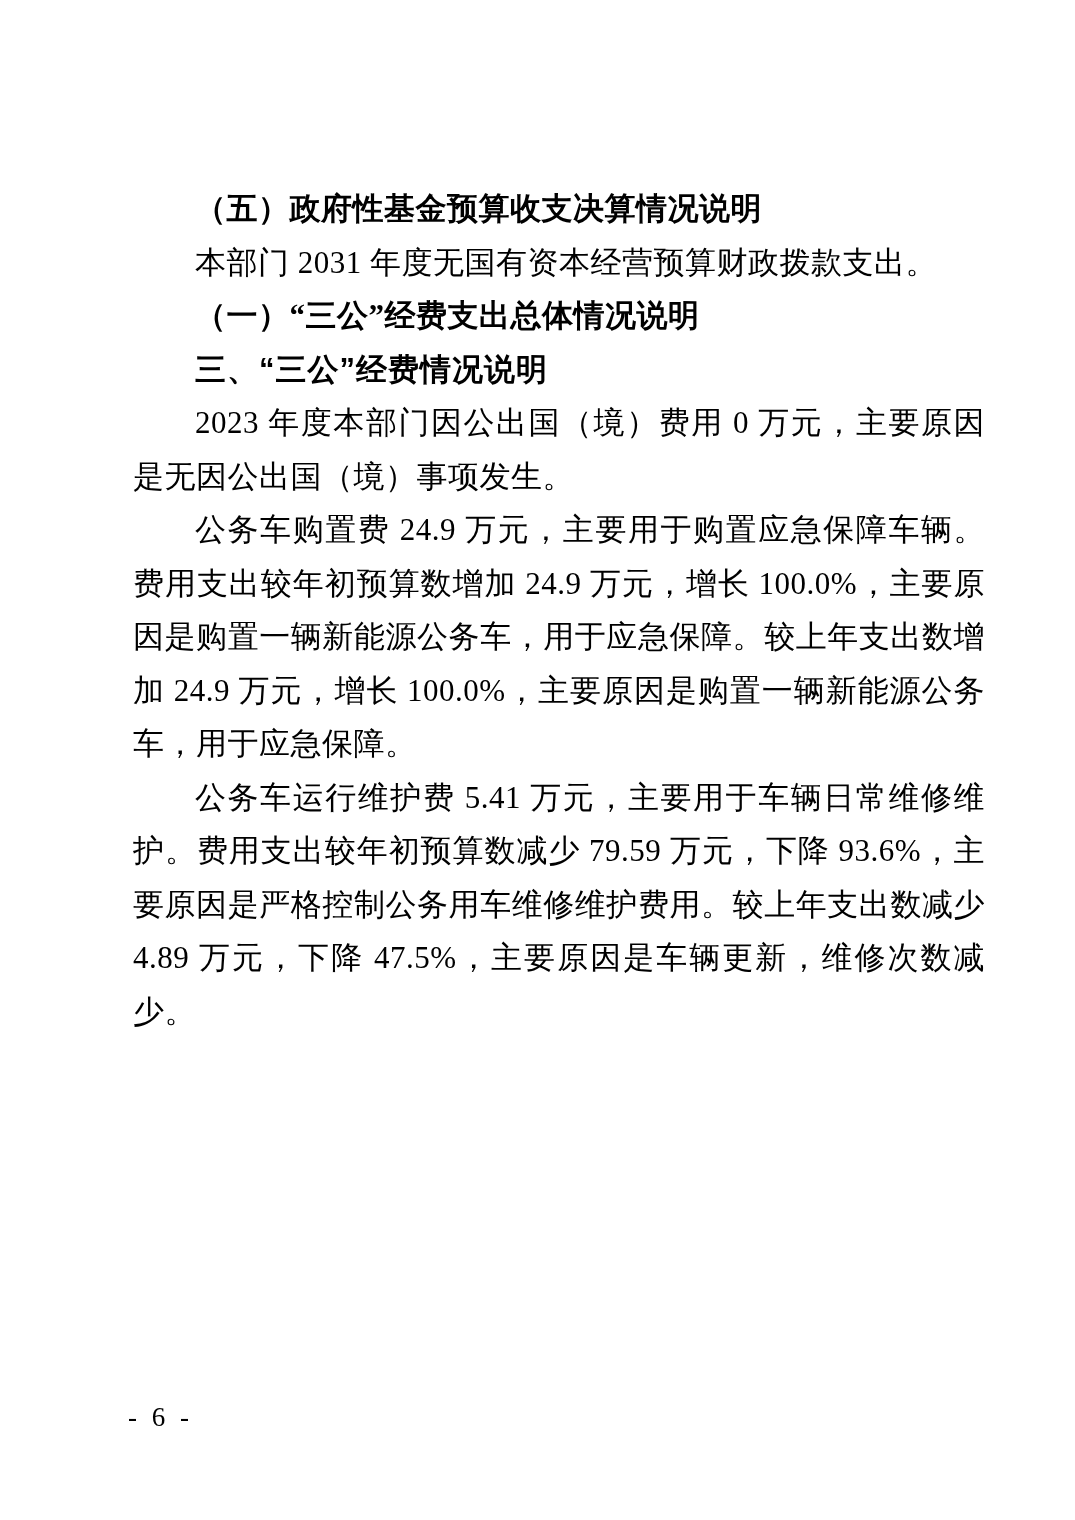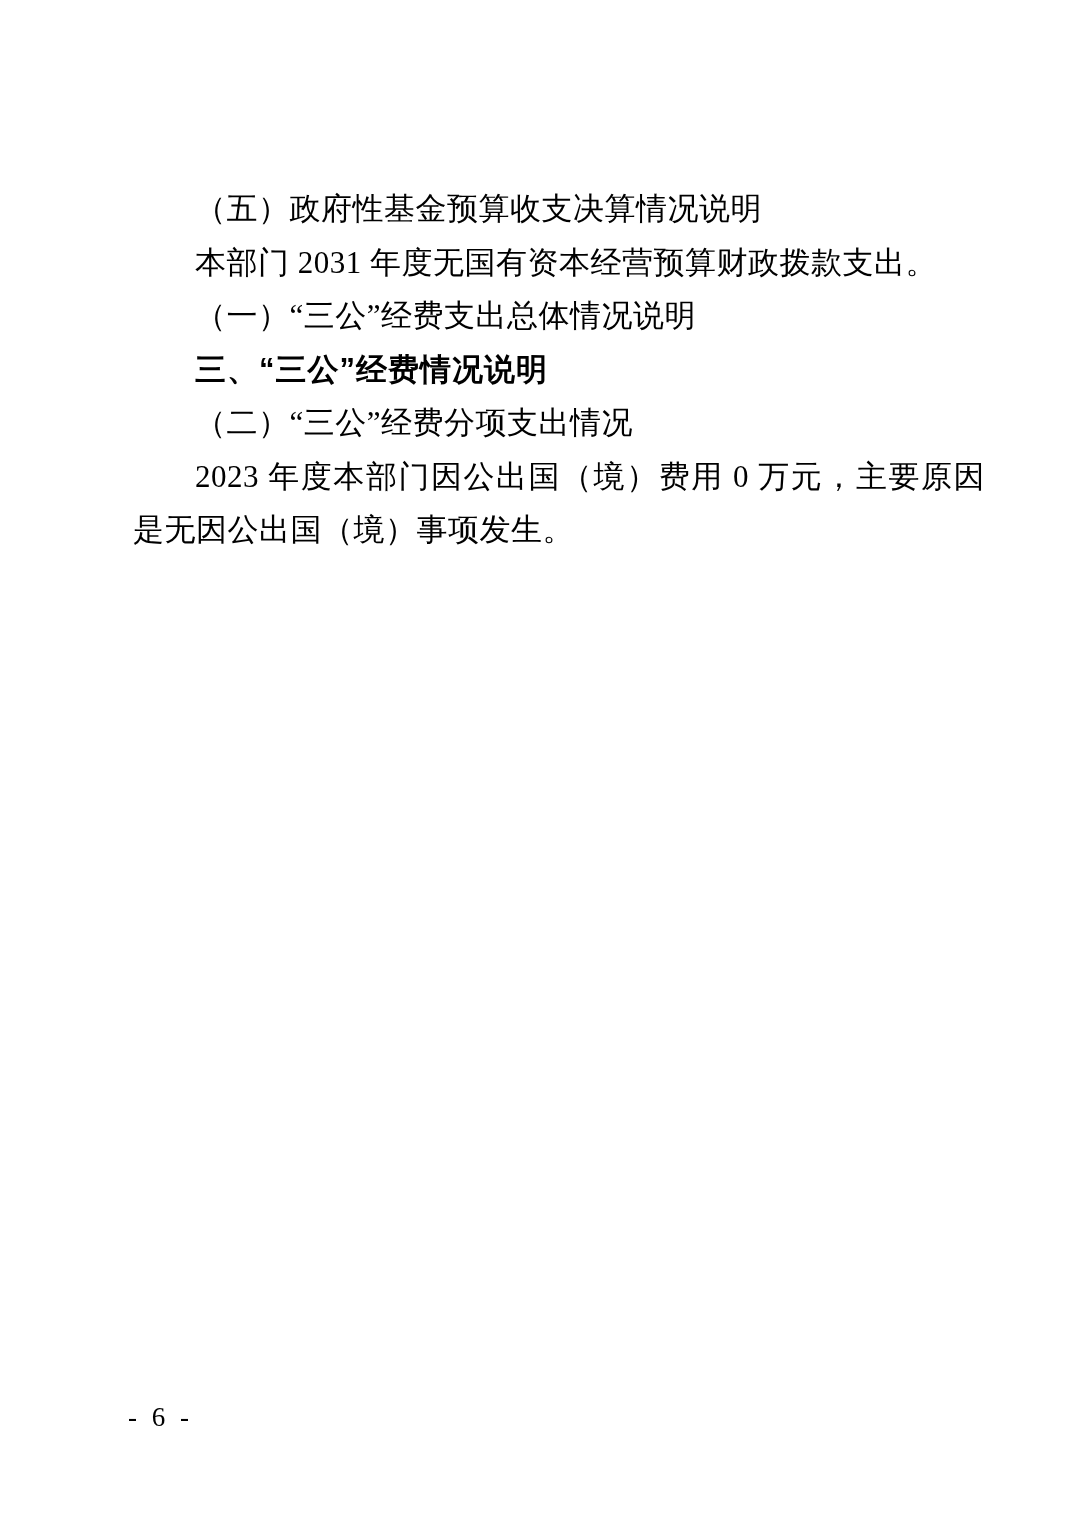--- a/index.html
+++ b/index.html
@@ -25,21 +25,21 @@
   .block {
     margin: 0;
     font-size: 31px;
     line-height: 53.5px;
     text-indent: 2em;
     text-align: justify;
     letter-spacing: 0.5px;
     word-break: break-all;
   }
   .h-kai {
-    font-weight: normal;
+    font-weight: bold;
     font-family: "Liberation Serif", "DejaVu Serif", serif;
   }
   .h-hei {
     font-weight: bold;
     font-family: "Liberation Sans", "DejaVu Sans", sans-serif;
     letter-spacing: 1px;
   }
   .pagenum {
     position: absolute;
     left: 128px;
@@ -52,17 +52,18 @@
 </style>
 </head>
 <body>
 
 <div class="page">
   <div class="content">
     <p class="block h-kai">（五）政府性基金预算收支决算情况说明</p>
     <p class="block">本部门 2031 年度无国有资本经营预算财政拨款支出。</p>
     <p class="block h-kai">（一）“三公”经费支出总体情况说明</p>
     <p class="block h-hei">三、“三公”经费情况说明</p>
-    <p class="block h-kai">（二）“三公”经费分项支出情况</p>
     <p class="block">2023 年度本部门因公出国（境）费用 0 万元，主要原因是无因公出国（境）事项发生。</p>
+    <p class="block">公务车购置费 24.9 万元，主要用于购置应急保障车辆。费用支出较年初预算数增加 24.9 万元，增长 100.0%，主要原因是购置一辆新能源公务车，用于应急保障。较上年支出数增加 24.9 万元，增长 100.0%，主要原因是购置一辆新能源公务车，用于应急保障。</p>
+    <p class="block">公务车运行维护费 5.41 万元，主要用于车辆日常维修维护。费用支出较年初预算数减少 79.59 万元，下降 93.6%，主要原因是严格控制公务用车维修维护费用。较上年支出数减少 4.89 万元，下降 47.5%，主要原因是车辆更新，维修次数减少。</p>
   </div>
   <div class="pagenum">- 6 -</div>
 </div>
 
 </body></html>

